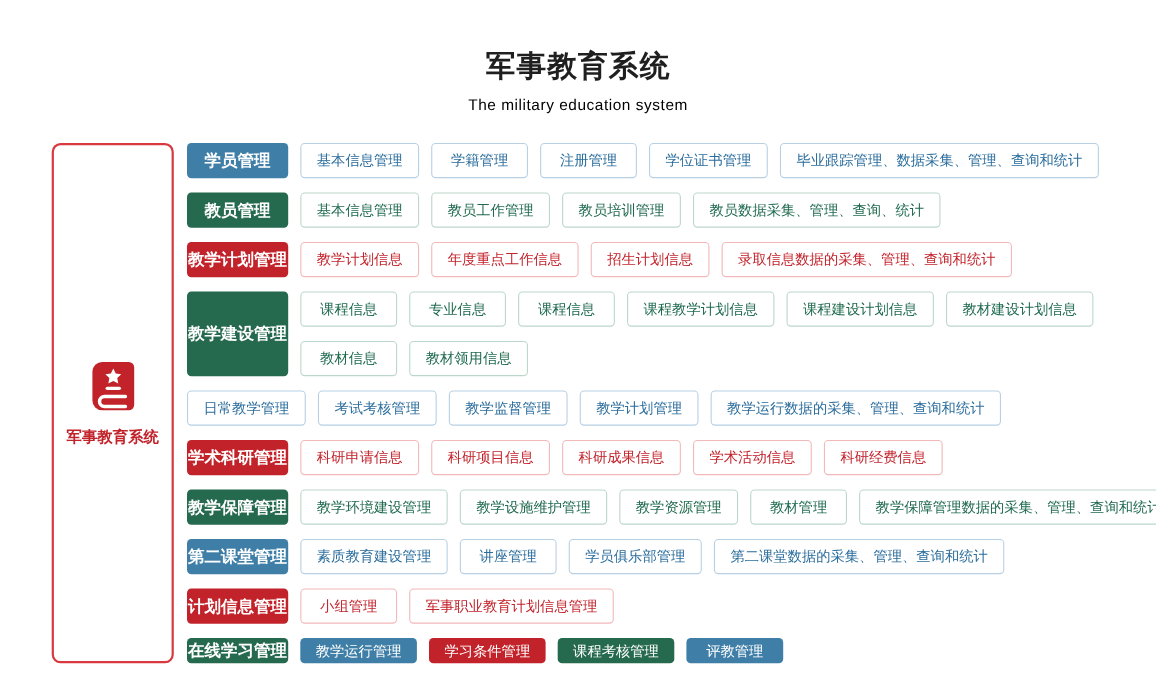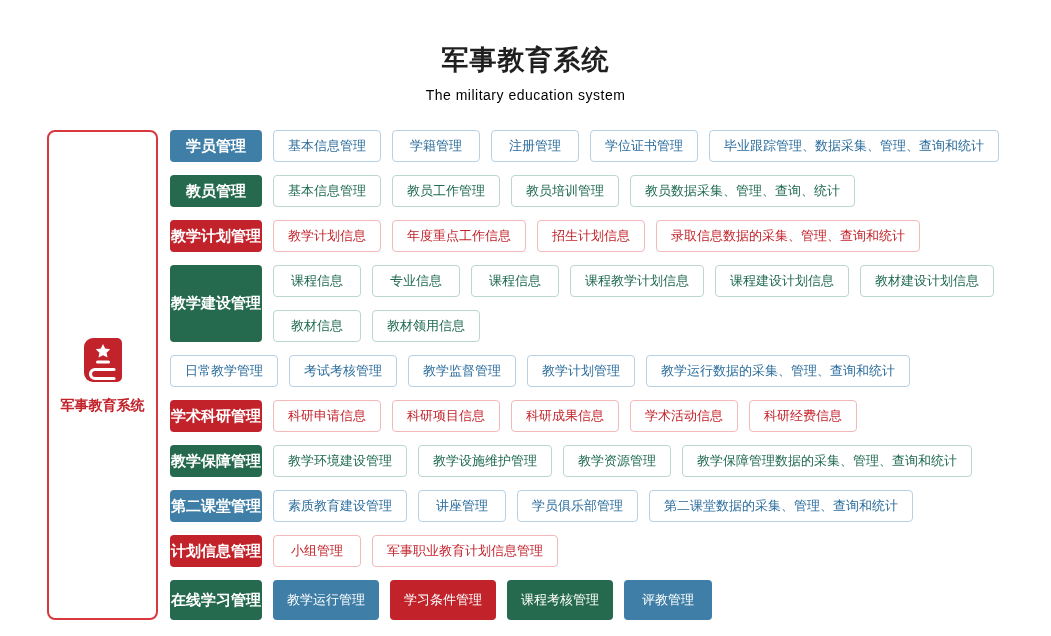--- a/index.html
+++ b/index.html
@@ -19,21 +19,21 @@
   .panel-label{color:var(--red);font-size:14px;font-weight:700;white-space:nowrap}
   .rows{display:flex;flex-direction:column;gap:13px}
   .row{display:flex;gap:11px;align-items:stretch}
   .cat{width:92px;flex:0 0 92px;border-radius:4px;color:#fff;font-size:15px;font-weight:700;
     display:flex;align-items:center;justify-content:center;text-align:center;cursor:pointer}
   .itemrows{display:flex;flex-direction:column;gap:13px}
   .items{display:flex;gap:11px}
   .item{height:32px;min-width:88px;padding:0 14px;border-radius:4px;background:#fff;
     font-size:13px;font-weight:400;display:flex;align-items:center;justify-content:center;
     white-space:nowrap;cursor:pointer}
-  .row.tall .item,.row.tall .cat{height:40px}
+  .row.tall .item,.row.tall .cat{height:23px}
   .solid.blue{background:var(--blue);color:#fff;border:none}
   .solid.green{background:var(--green);color:#fff;border:none}
   .solid.red{background:var(--red);color:#fff;border:none}
   .outline.blue{color:var(--blue-t);border:1px solid var(--blue-b)}
   .outline.green{color:var(--green-t);border:1px solid var(--green-b)}
   .outline.red{color:var(--red-t);border:1px solid var(--red-b)}
 </style>
 </head>
 <body>
 
@@ -129,20 +129,21 @@
           </div>
         </div>
       </div>
       <div class="row">
         <div class="cat solid green">教学保障管理</div>
         <div class="itemrows">
           <div class="items">
             <div class="item outline green">教学环境建设管理</div>
             <div class="item outline green">教学设施维护管理</div>
             <div class="item outline green">教学资源管理</div>
+            <div class="item outline green">教材管理</div>
             <div class="item outline green">教学保障管理数据的采集、管理、查询和统计</div>
           </div>
         </div>
       </div>
       <div class="row">
         <div class="cat solid blue">第二课堂管理</div>
         <div class="itemrows">
           <div class="items">
             <div class="item outline blue">素质教育建设管理</div>
             <div class="item outline blue">讲座管理</div>

